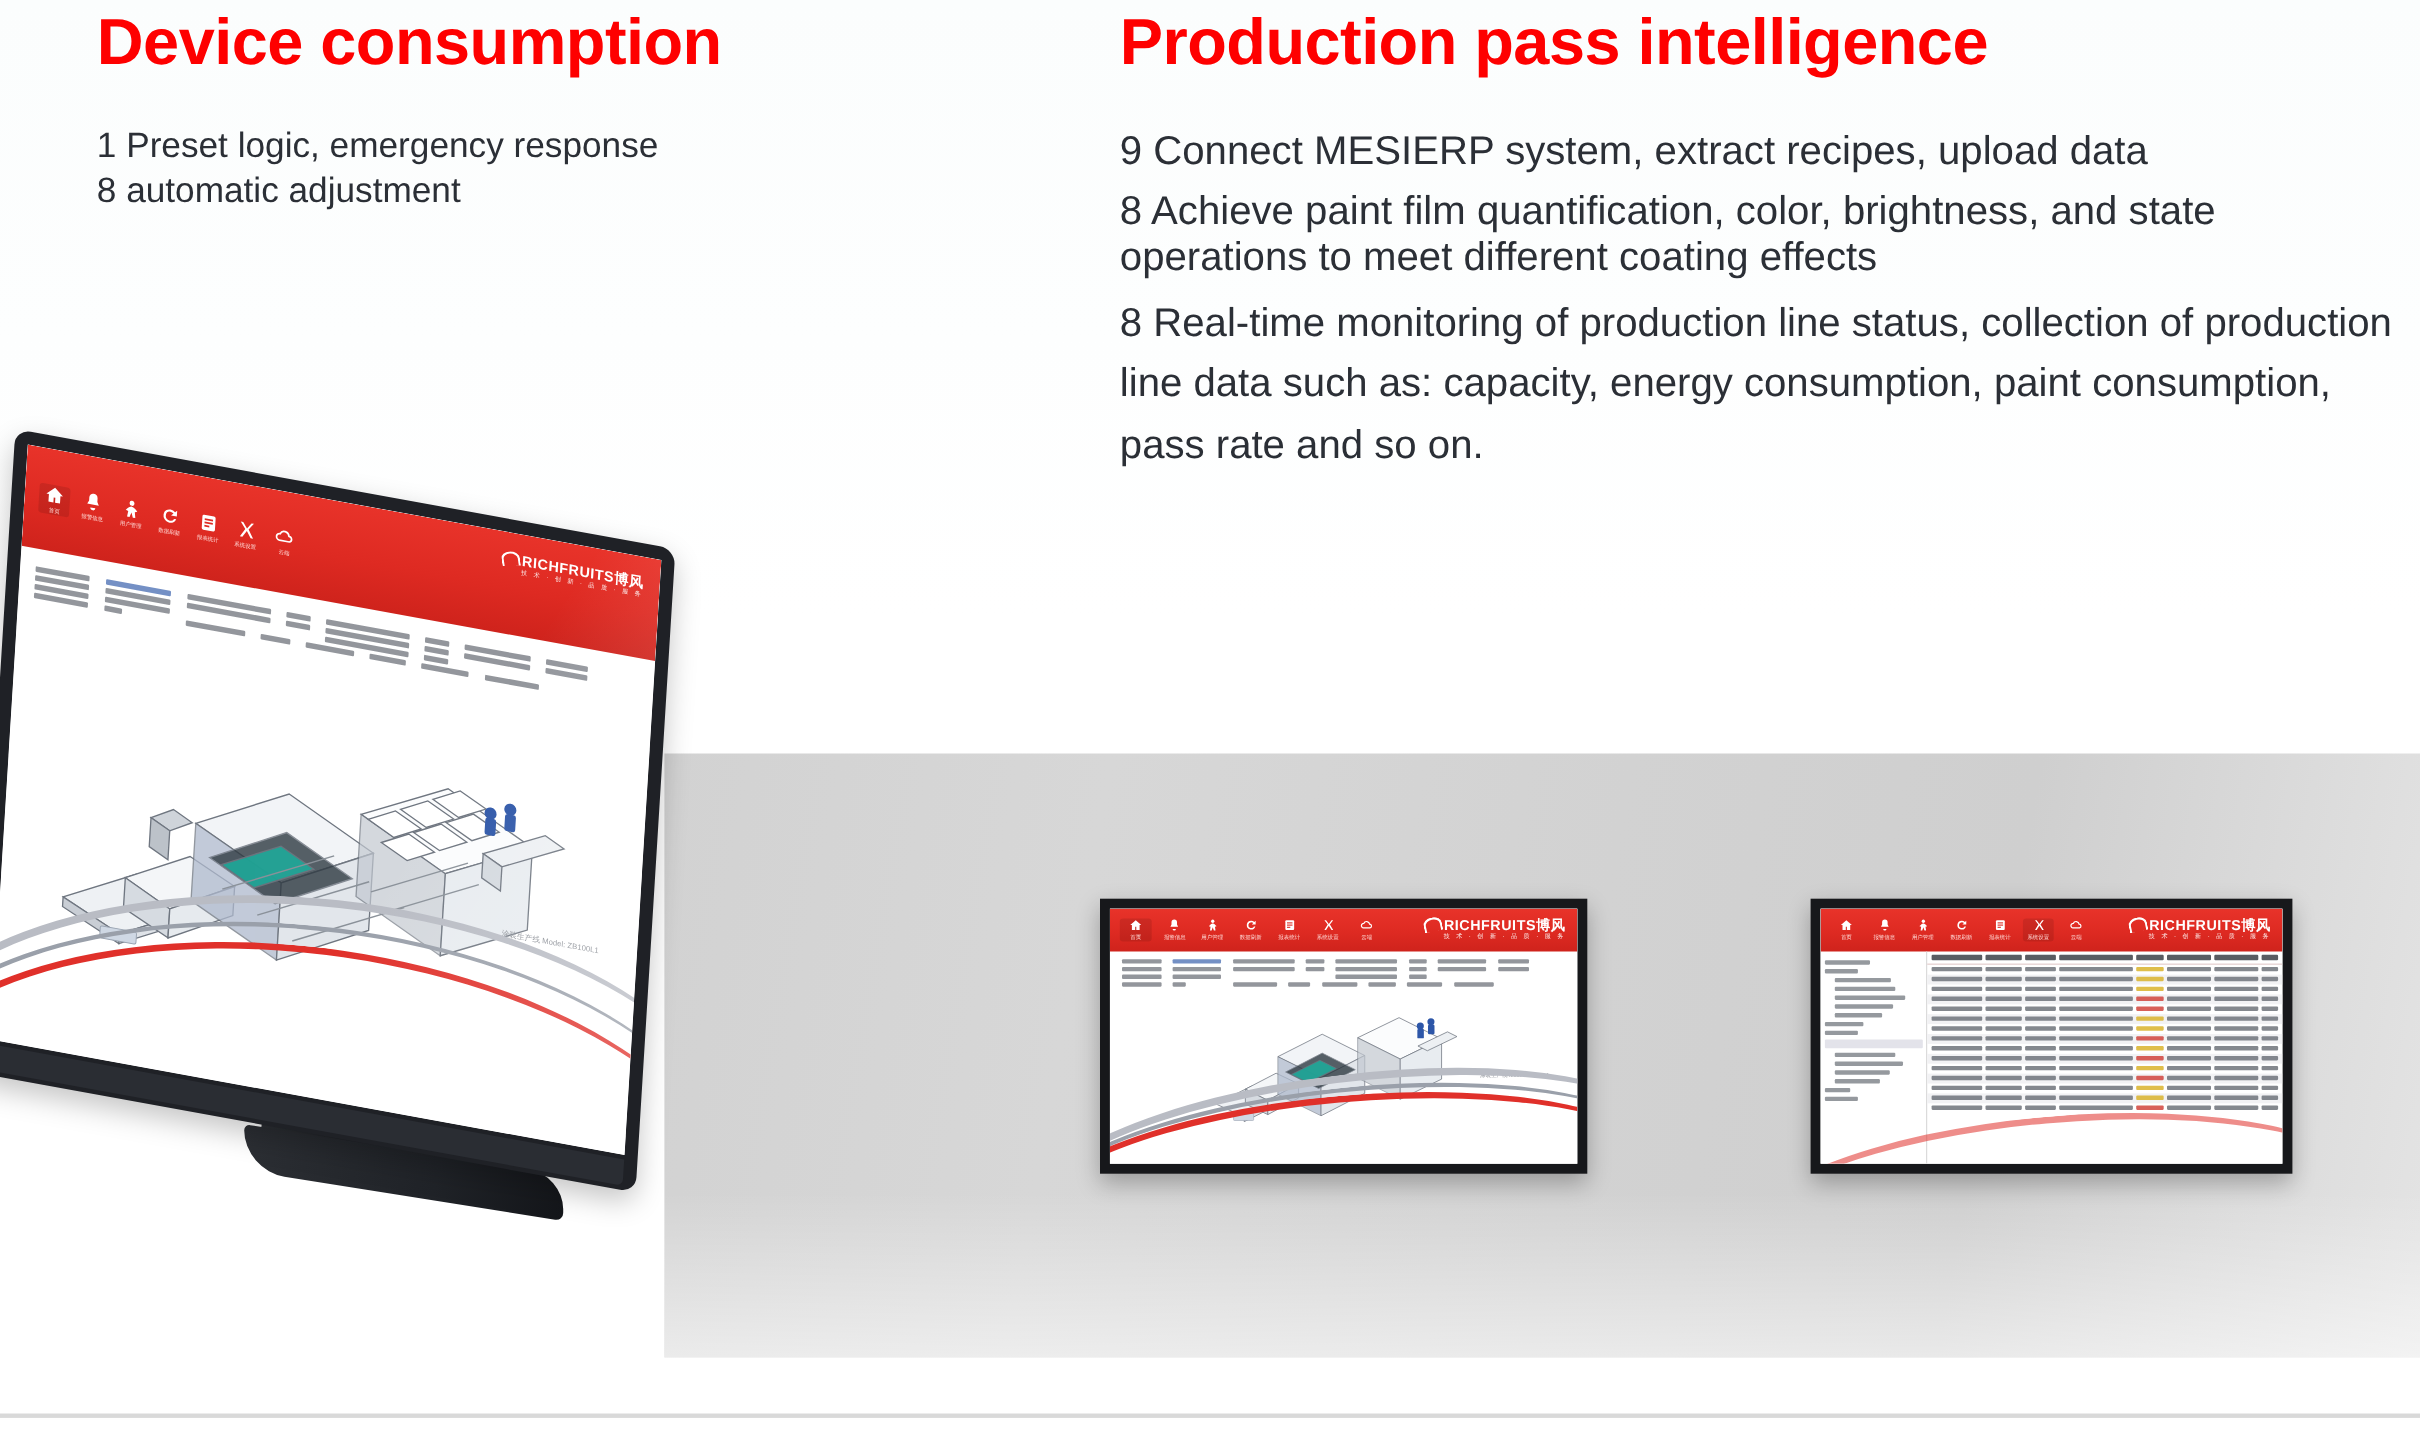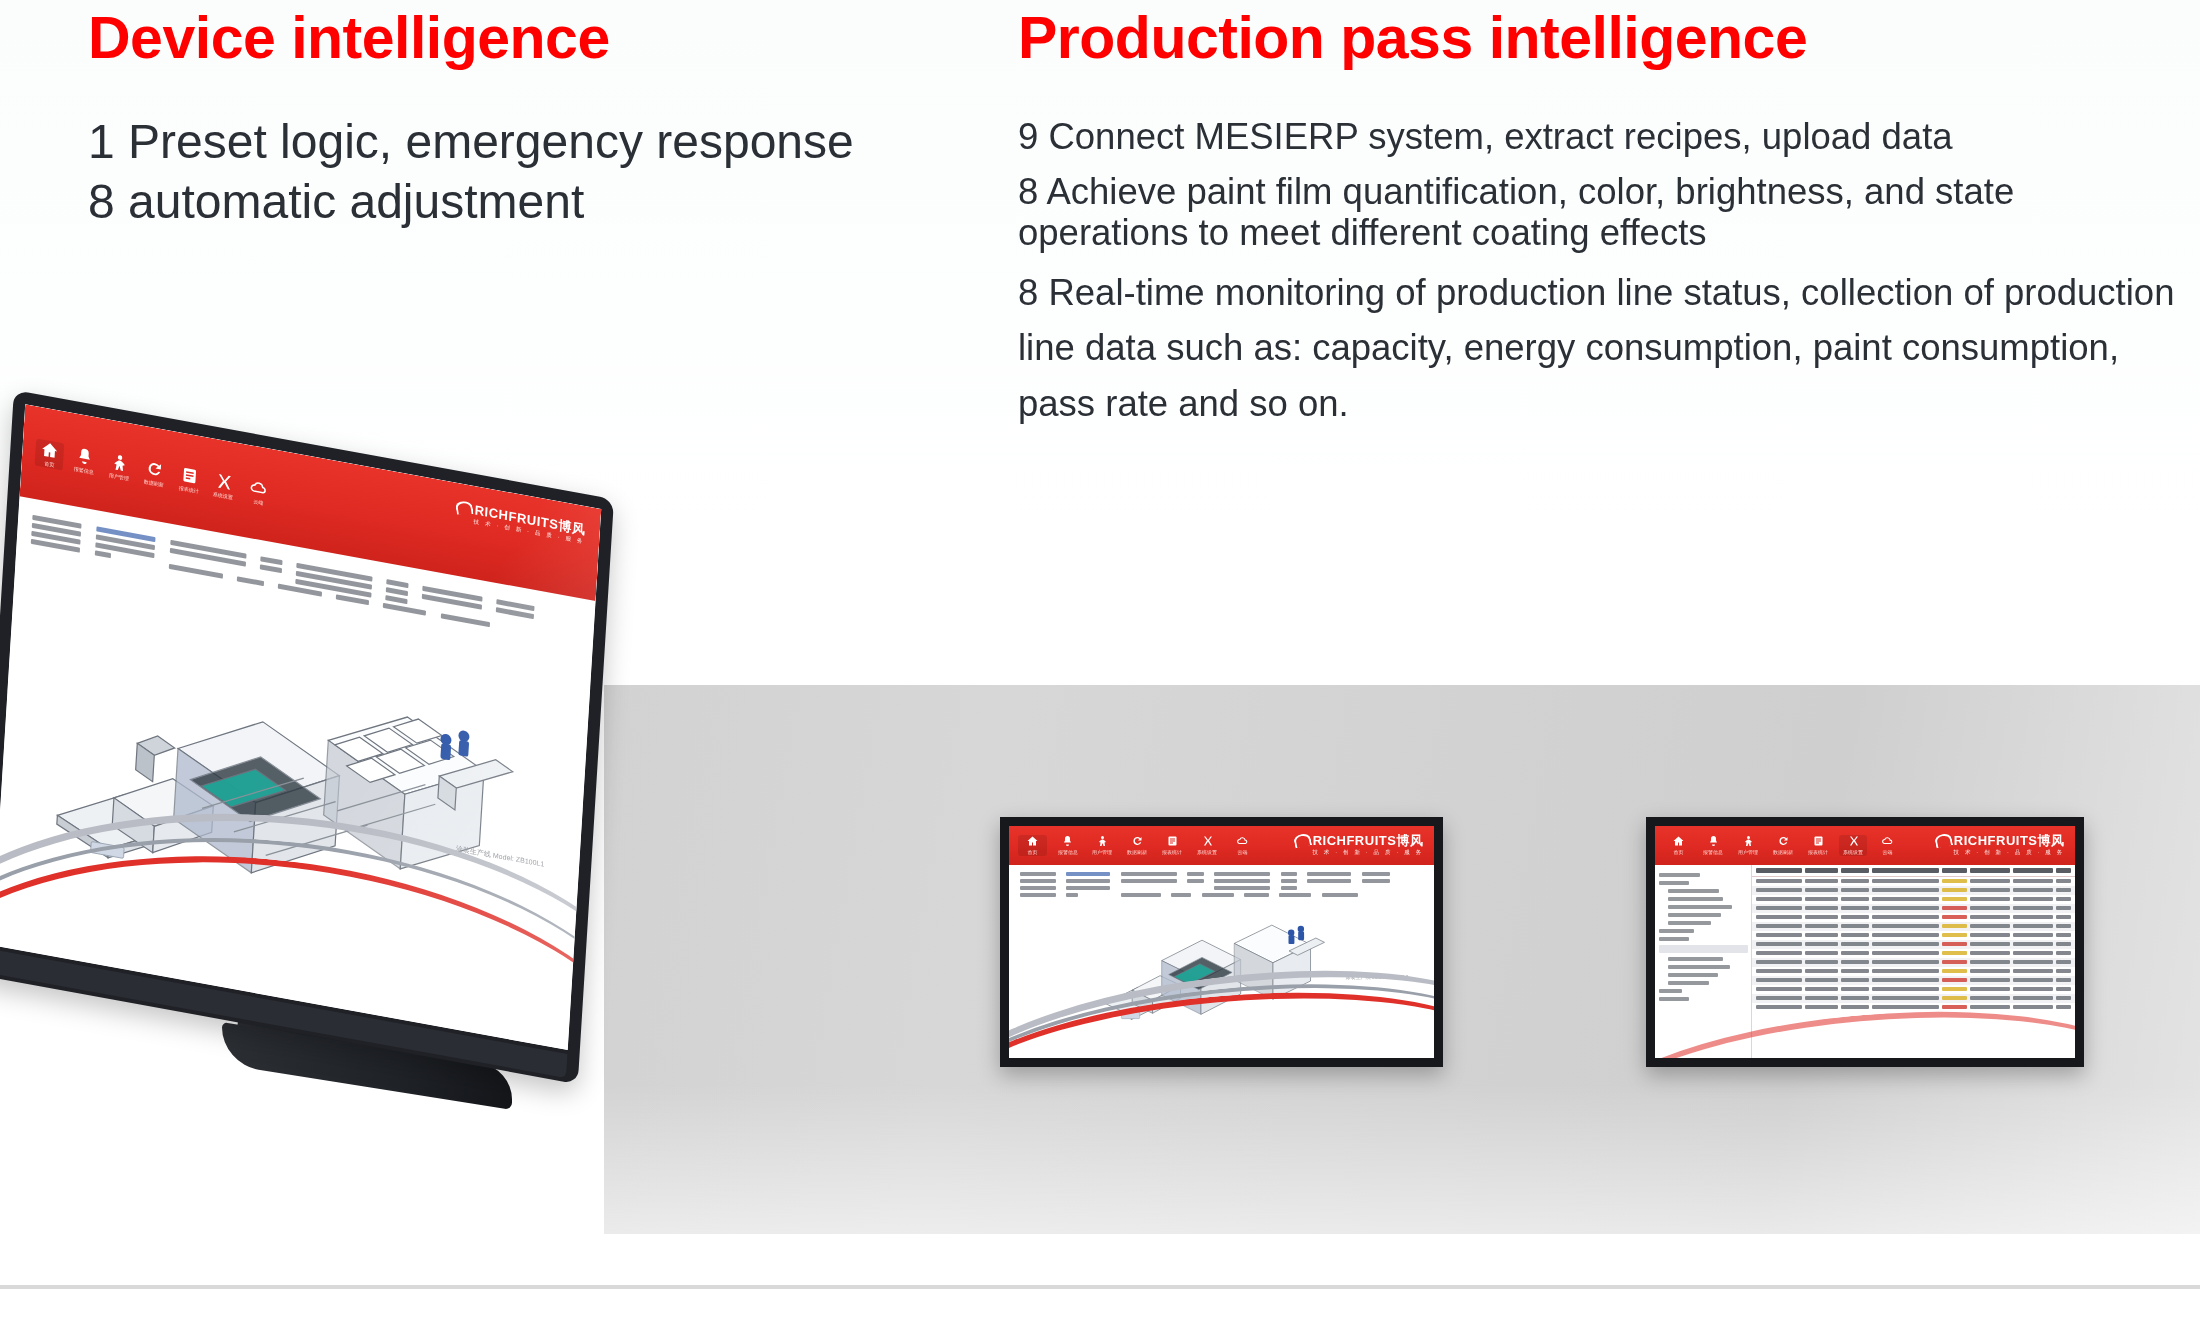--- a/index.html
+++ b/index.html
@@ -29,21 +29,21 @@
     letter-spacing:-0.5px;
     white-space:nowrap;
     margin:0 0 44px 0;
     font-family:"Liberation Sans", sans-serif;
   }
   #col-line .col-title{ font-size:59px; }
 
   .bullets{ margin:0; padding:0; list-style:none; }
   .bullet{
     color:#2b2f36;
-    font-size:48px;
+    font-size:32px;
     line-height:1.17;
     margin:0 0 4px 0;
     font-family:"Liberation Sans", sans-serif;
     white-space:nowrap;
   }
   #col-line .bullet{
     font-size:36.5px;
     line-height:1.25;
     margin:0 0 11px 0;
   }
@@ -191,21 +191,21 @@
     position:absolute; inset:0; pointer-events:none;
     background:linear-gradient(118deg,rgba(255,255,255,0) 60%,rgba(255,255,255,.30) 100%);
   }
 </style>
 </head>
 <body>
 
 <div id="headline-area">
 
   <div class="col" id="col-device">
-    <div class="col-title">Device intelligence</div>
+    <div class="col-title">Device consumption</div>
     <ul class="bullets">
       <li class="bullet">1 Preset logic, emergency response</li>
       <li class="bullet">8 automatic adjustment</li>
     </ul>
   </div>
 
   <div class="col" id="col-line">
     <div class="col-title">Production pass intelligence</div>
     <ul class="bullets">
       <li class="bullet">9 Connect MESIERP system, extract recipes, upload data</li>

